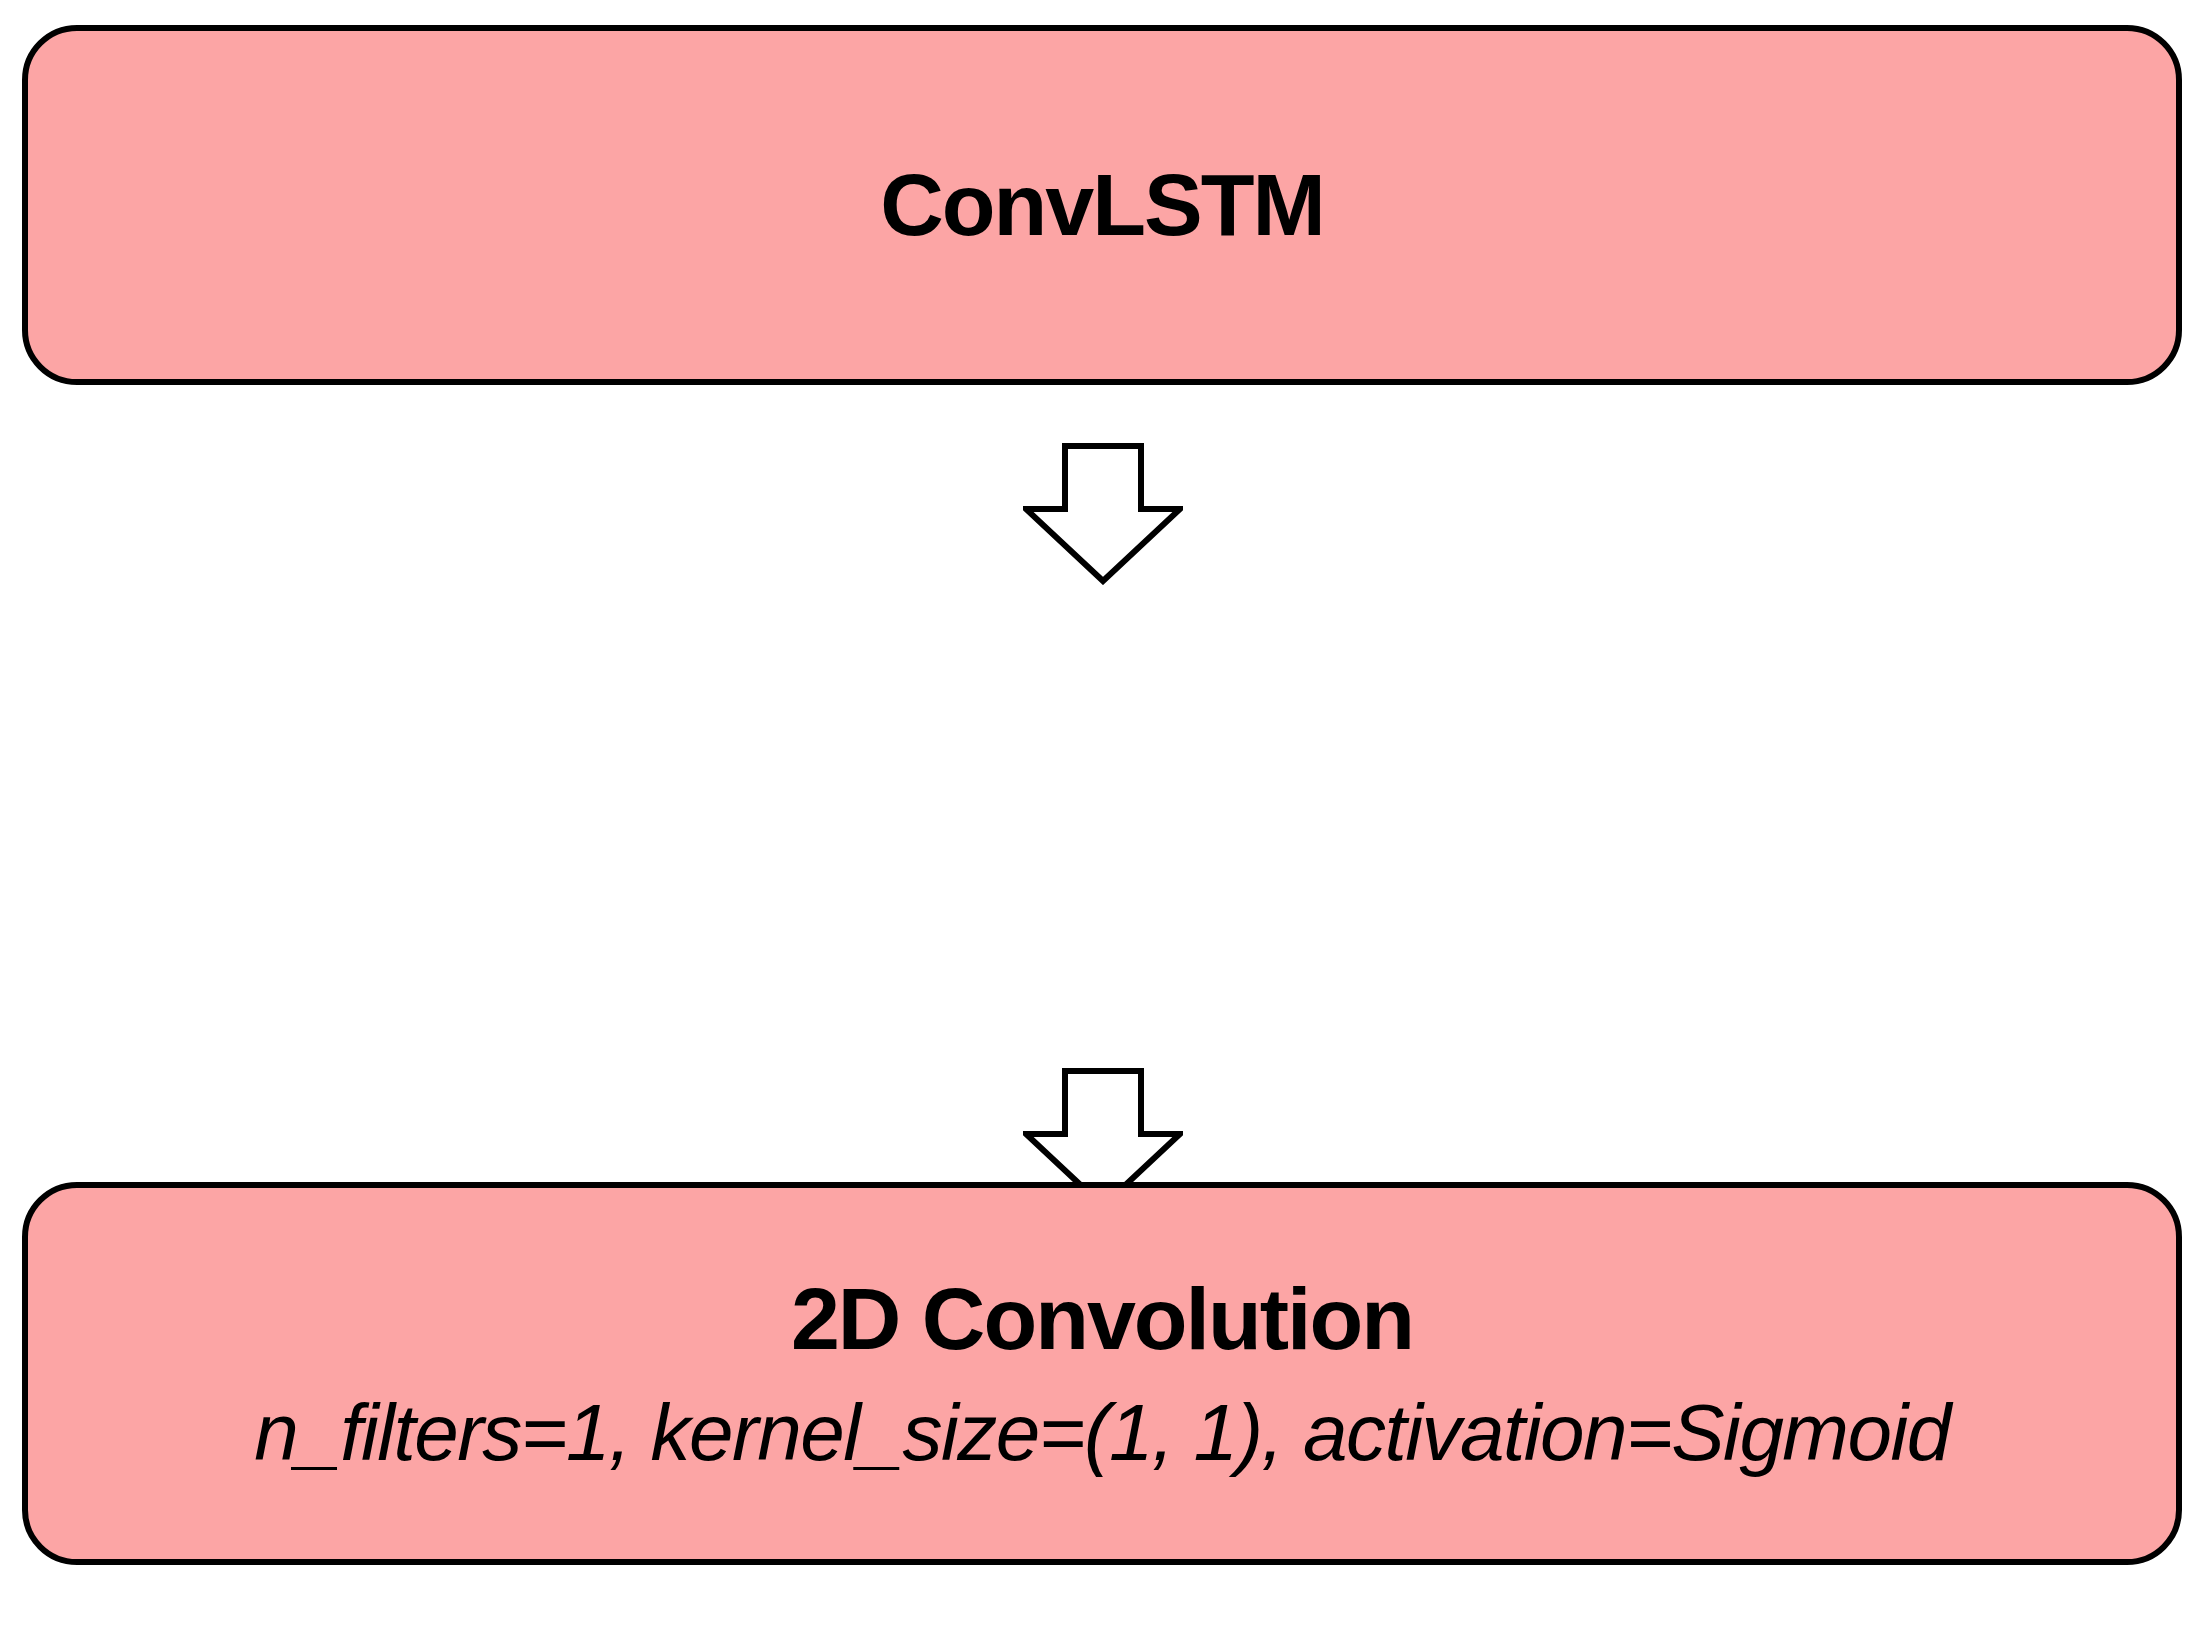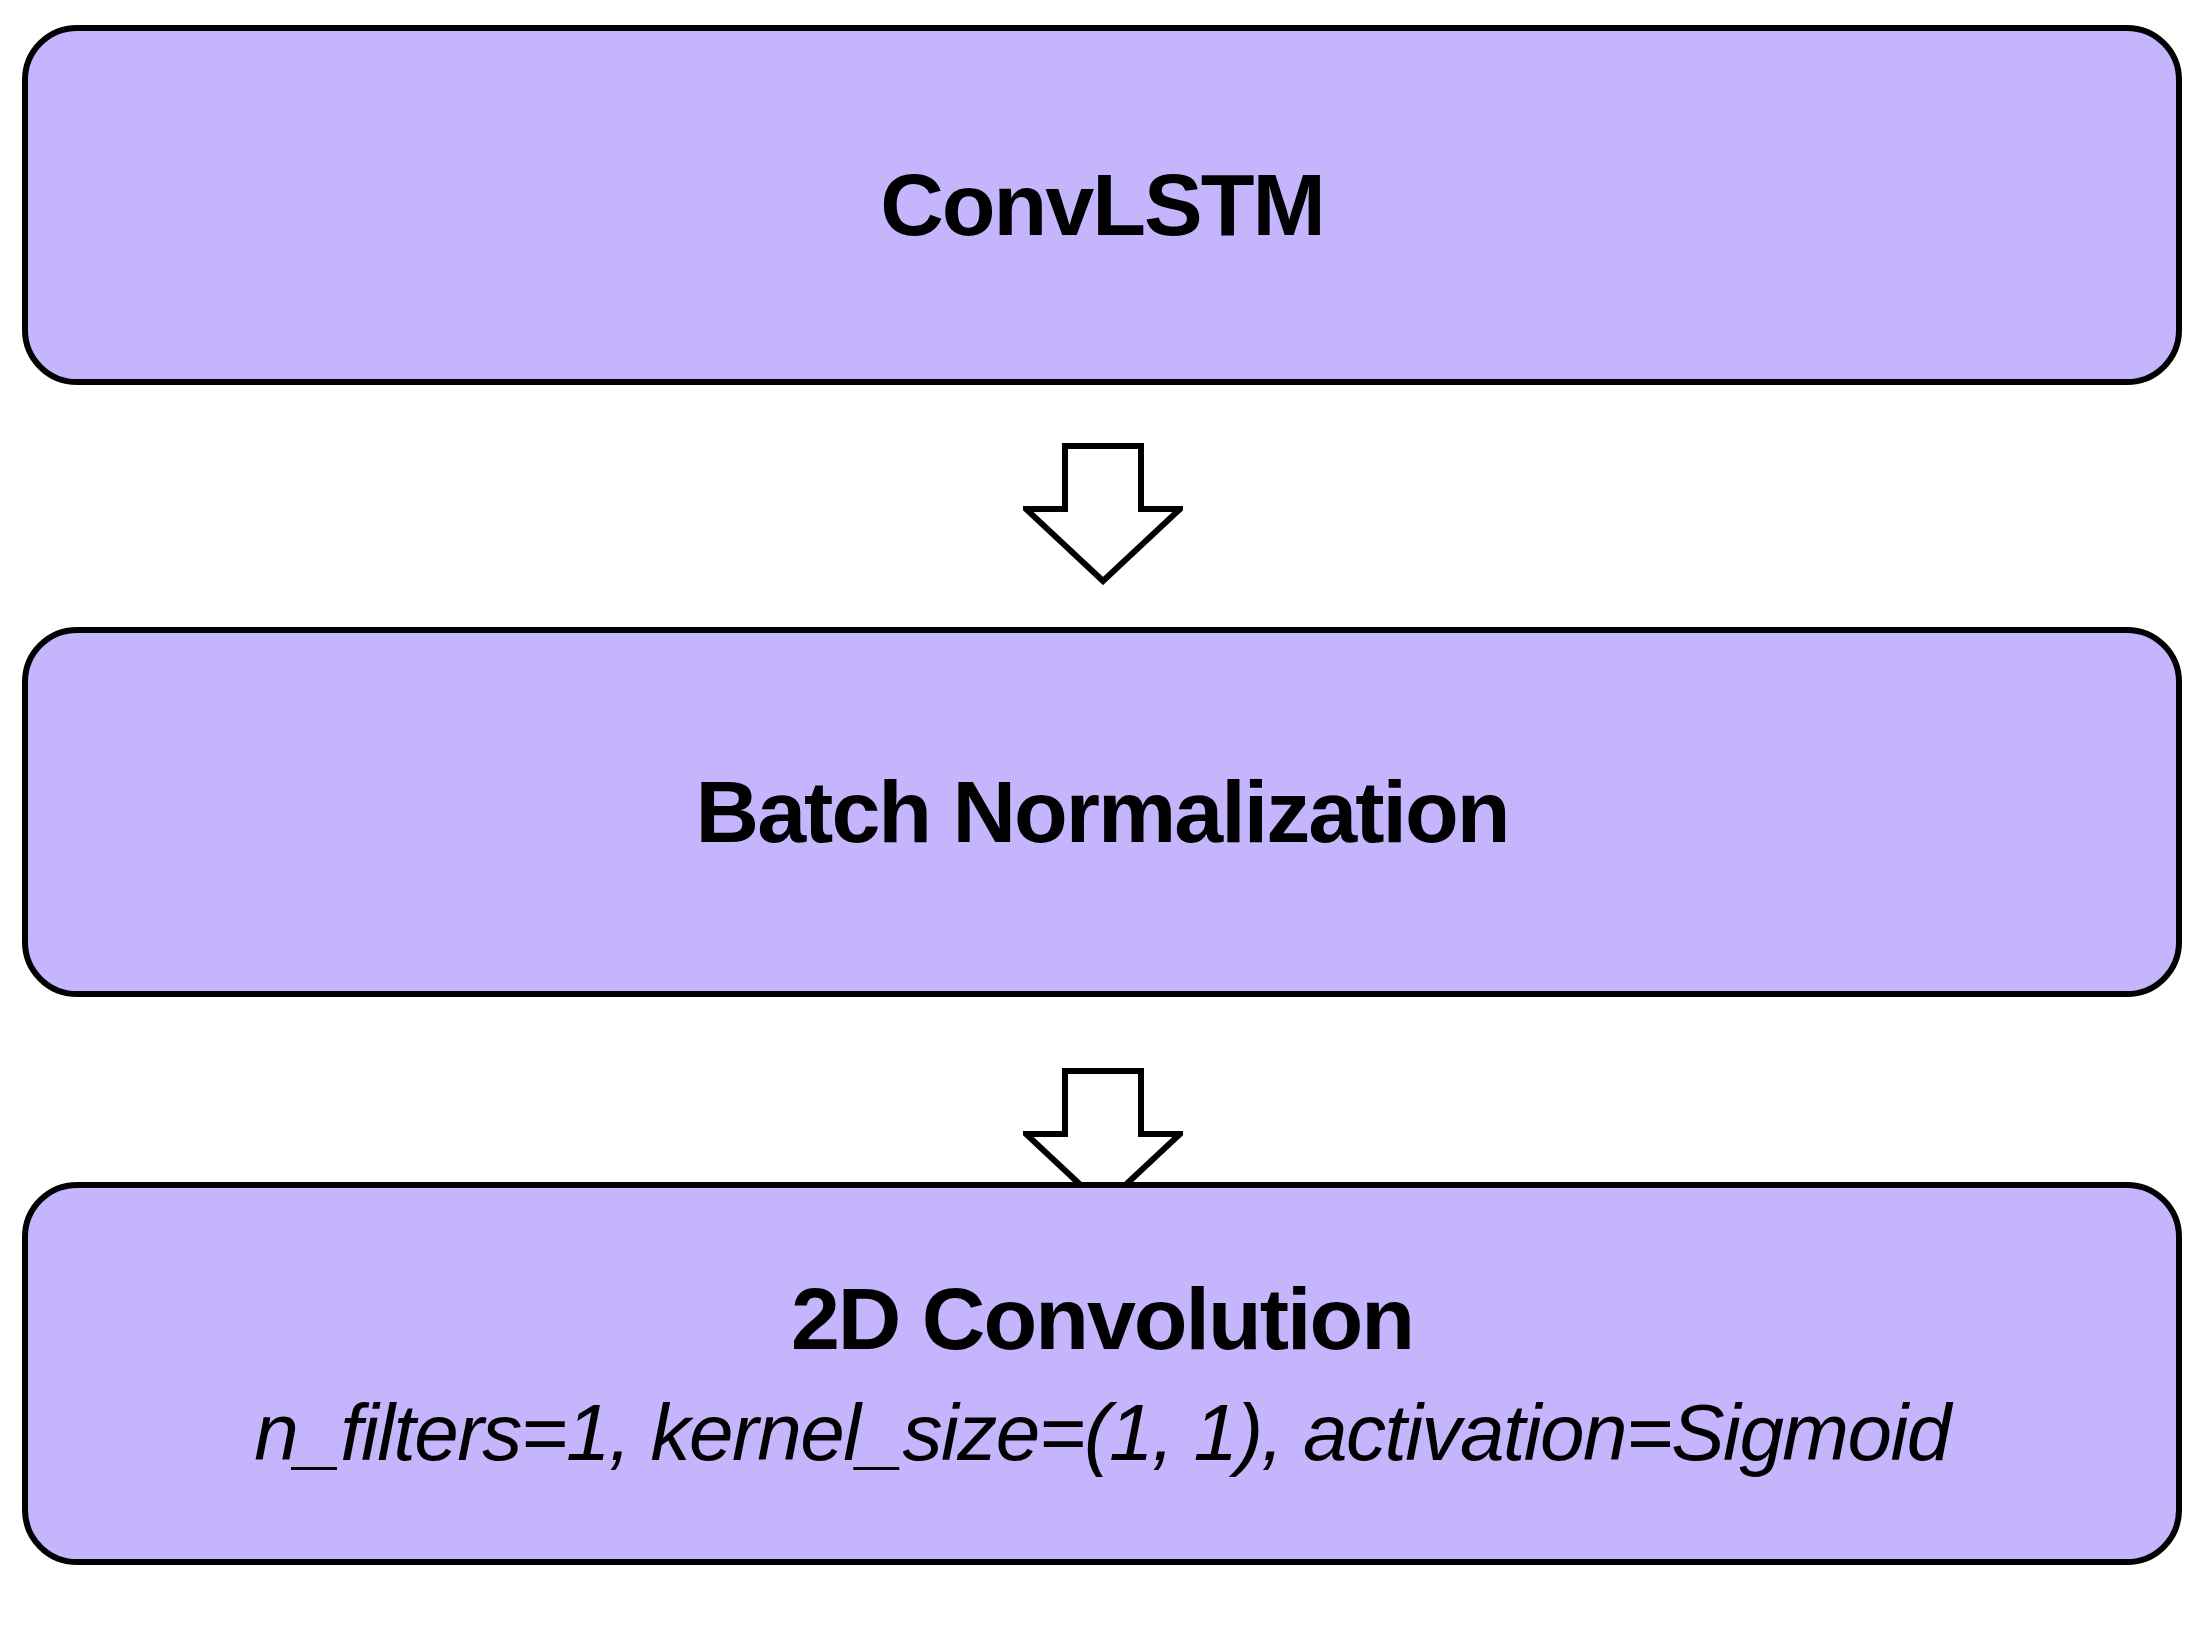--- a/index.html
+++ b/index.html
@@ -14,21 +14,21 @@
     background: #ffffff;
     font-family: "Liberation Sans", sans-serif;
     color: #000000;
     overflow: hidden;
   }
   .flow-box {
     position: absolute;
     left: 22px;
     width: 2160px;
     box-sizing: border-box;
-    background: #c4b5fd;
+    background: #fca5a5;
     border: 6px solid #000000;
     border-radius: 55px;
     display: flex;
     flex-direction: column;
     align-items: center;
     justify-content: center;
     text-align: center;
   }
   #box-convlstm   { top: 25px;   height: 360px; }
   #box-batchnorm  { top: 627px;  height: 370px; }
@@ -69,24 +69,20 @@
   <div id="box-convlstm" class="flow-box">
     <div class="box-title">ConvLSTM</div>
   </div>
 
   <div id="arrow-1" class="flow-arrow">
     <svg viewBox="0 0 160 142" xmlns="http://www.w3.org/2000/svg" aria-hidden="true">
       <polygon points="42,3 118,3 118,66 157,66 80,138 3,66 42,66" fill="#ffffff" stroke="#000000" stroke-width="6" stroke-linejoin="miter"></polygon>
     </svg>
   </div>
 
-  <div id="box-batchnorm" class="flow-box">
-    <div class="box-title">Batch Normalization</div>
-
-  </div>
 
   <div id="arrow-2" class="flow-arrow">
     <svg viewBox="0 0 160 142" xmlns="http://www.w3.org/2000/svg" aria-hidden="true">
       <polygon points="42,3 118,3 118,66 157,66 80,138 3,66 42,66" fill="#ffffff" stroke="#000000" stroke-width="6" stroke-linejoin="miter"></polygon>
     </svg>
   </div>
 
   <div id="box-conv2d" class="flow-box">
     <div class="box-title">2D Convolution</div>
     <div class="box-params">n_filters=1, kernel_size=(1, 1), activation=Sigmoid</div>

